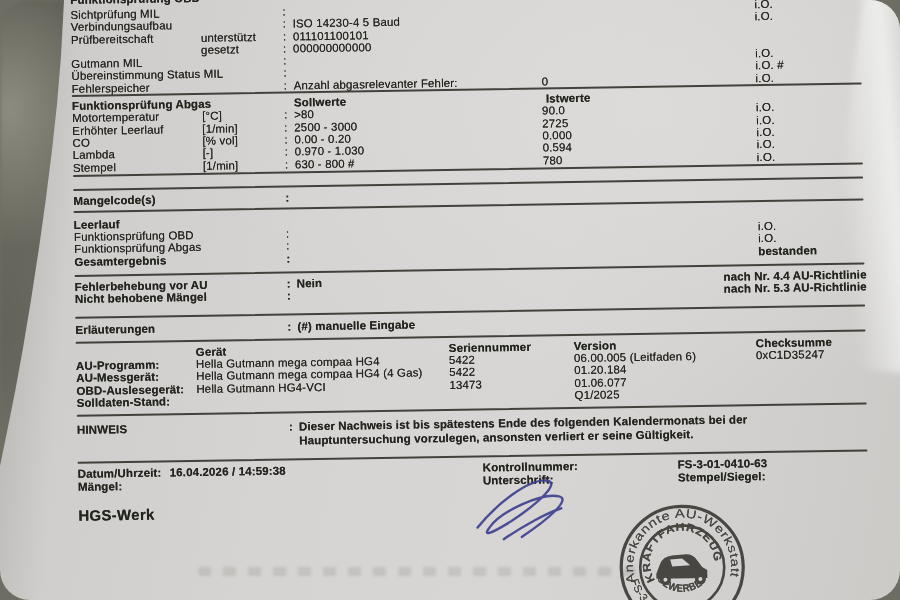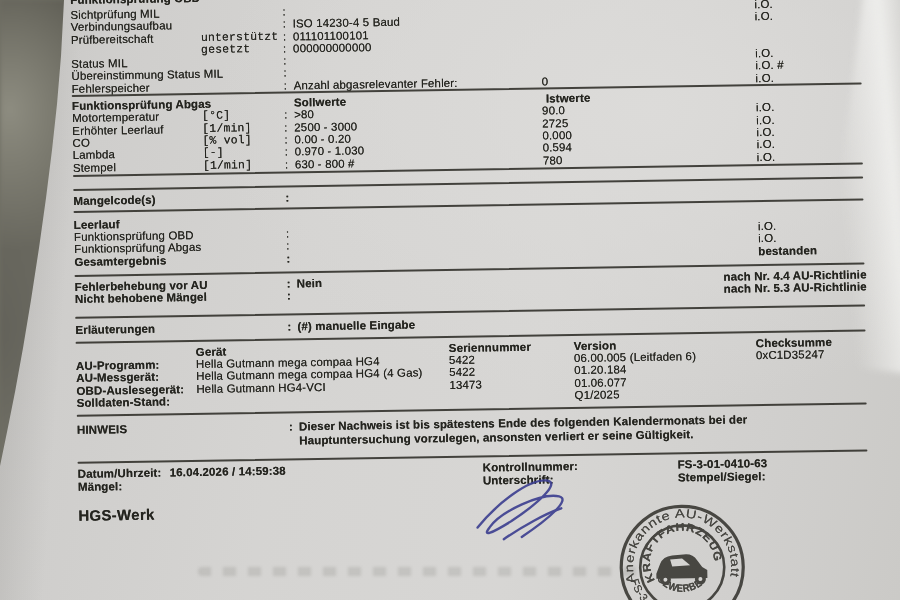--- a/index.html
+++ b/index.html
@@ -1,21 +1,21 @@
 <!DOCTYPE html>
 <html><head>
 <meta charset="utf-8">
 <style>
   html,body{margin:0;padding:0;}
   body{
     width:900px;height:600px;overflow:hidden;position:relative;
     background:#6e6d63;
     font-family:"Liberation Sans","DejaVu Sans",sans-serif;
   }
-  .photo{position:absolute;inset:0;overflow:hidden;}
+  .photo{position:absolute;inset:0;overflow:hidden;border-radius:30px;}
   .carpet{
     position:absolute;inset:0;
     background:
       radial-gradient(140px 200px at 10px 110px,#8d8c80,transparent 70%),
       radial-gradient(120px 240px at 0px 330px,#63625a,transparent 75%),
       linear-gradient(160deg,#5d5c53 0%,#7b7a6f 55%,#8a897e 100%);
     filter:blur(2px);
   }
   .paper{
     position:absolute;inset:0;
@@ -42,21 +42,21 @@
   .content{
     position:absolute;left:75px;top:0;width:790px;height:600px;
     transform:rotate(-0.9deg);transform-origin:375px 300px;
     color:#24241f;font-size:11.5px;letter-spacing:.14px;
     text-shadow:0 0 .5px rgba(40,40,34,.85);
   }
   .b{font-weight:bold;}
   .r{position:relative;height:12.3px;}
   .r13{position:relative;height:13px;}
   .c{position:absolute;top:0;white-space:nowrap;line-height:12px;}
-  .l0{left:0;} .lsub{left:130px;font-family:Liberation Mono, monospace;} .lcol{left:212px;} .lval{left:222px;}
+  .l0{left:0;} .lsub{left:130px;} .lcol{left:212px;} .lval{left:222px;}
   .list{left:470px;} .listh{left:474px;} .lst{left:684px;} .lnote{right:-2px;}
   .g1{left:0;} .g2{left:120px;} .g3{left:373px;} .g4{left:498px;} .g5{left:680px;}
   .f1{left:0;} .f2{left:92px;} .f3{left:405px;} .f4{left:600px;}
   .hr{height:2px;background:#35342f;border-radius:1px;opacity:.92;}
   .clipped-top{position:absolute;left:0;top:-12px;}
   .hinweis-text{position:absolute;left:222px;top:0;width:505px;line-height:13.6px;}
   .hgs{font-size:15px;letter-spacing:.3px;}
   .sig{position:absolute;left:385px;top:470px;}
   .stamp{position:absolute;left:528px;top:496px;opacity:.88;}
   .mt3{margin-top:3px;}.mt4{margin-top:4px;}.mt5{margin-top:5px;}.mt6{margin-top:6px;}
@@ -94,21 +94,21 @@
         <span class="c lsub">unterstützt</span>
         <span class="c lcol">:</span>
         <span class="c lval">011101100101</span>
       </div>
       <div class="r">
         <span class="c lsub">gesetzt</span>
         <span class="c lcol">:</span>
         <span class="c lval">000000000000</span>
       </div>
       <div class="r">
-        <span class="c l0">Status MIL</span>
+        <span class="c l0">Gutmann MIL</span>
         <span class="c lcol">:</span>
         <span class="c lst">i.O.</span>
       </div>
       <div class="r">
         <span class="c l0">Übereinstimmung Status MIL</span>
         <span class="c lcol">:</span>
         <span class="c lst">i.O. #</span>
       </div>
       <div class="r">
         <span class="c l0">Fehlerspeicher</span>

